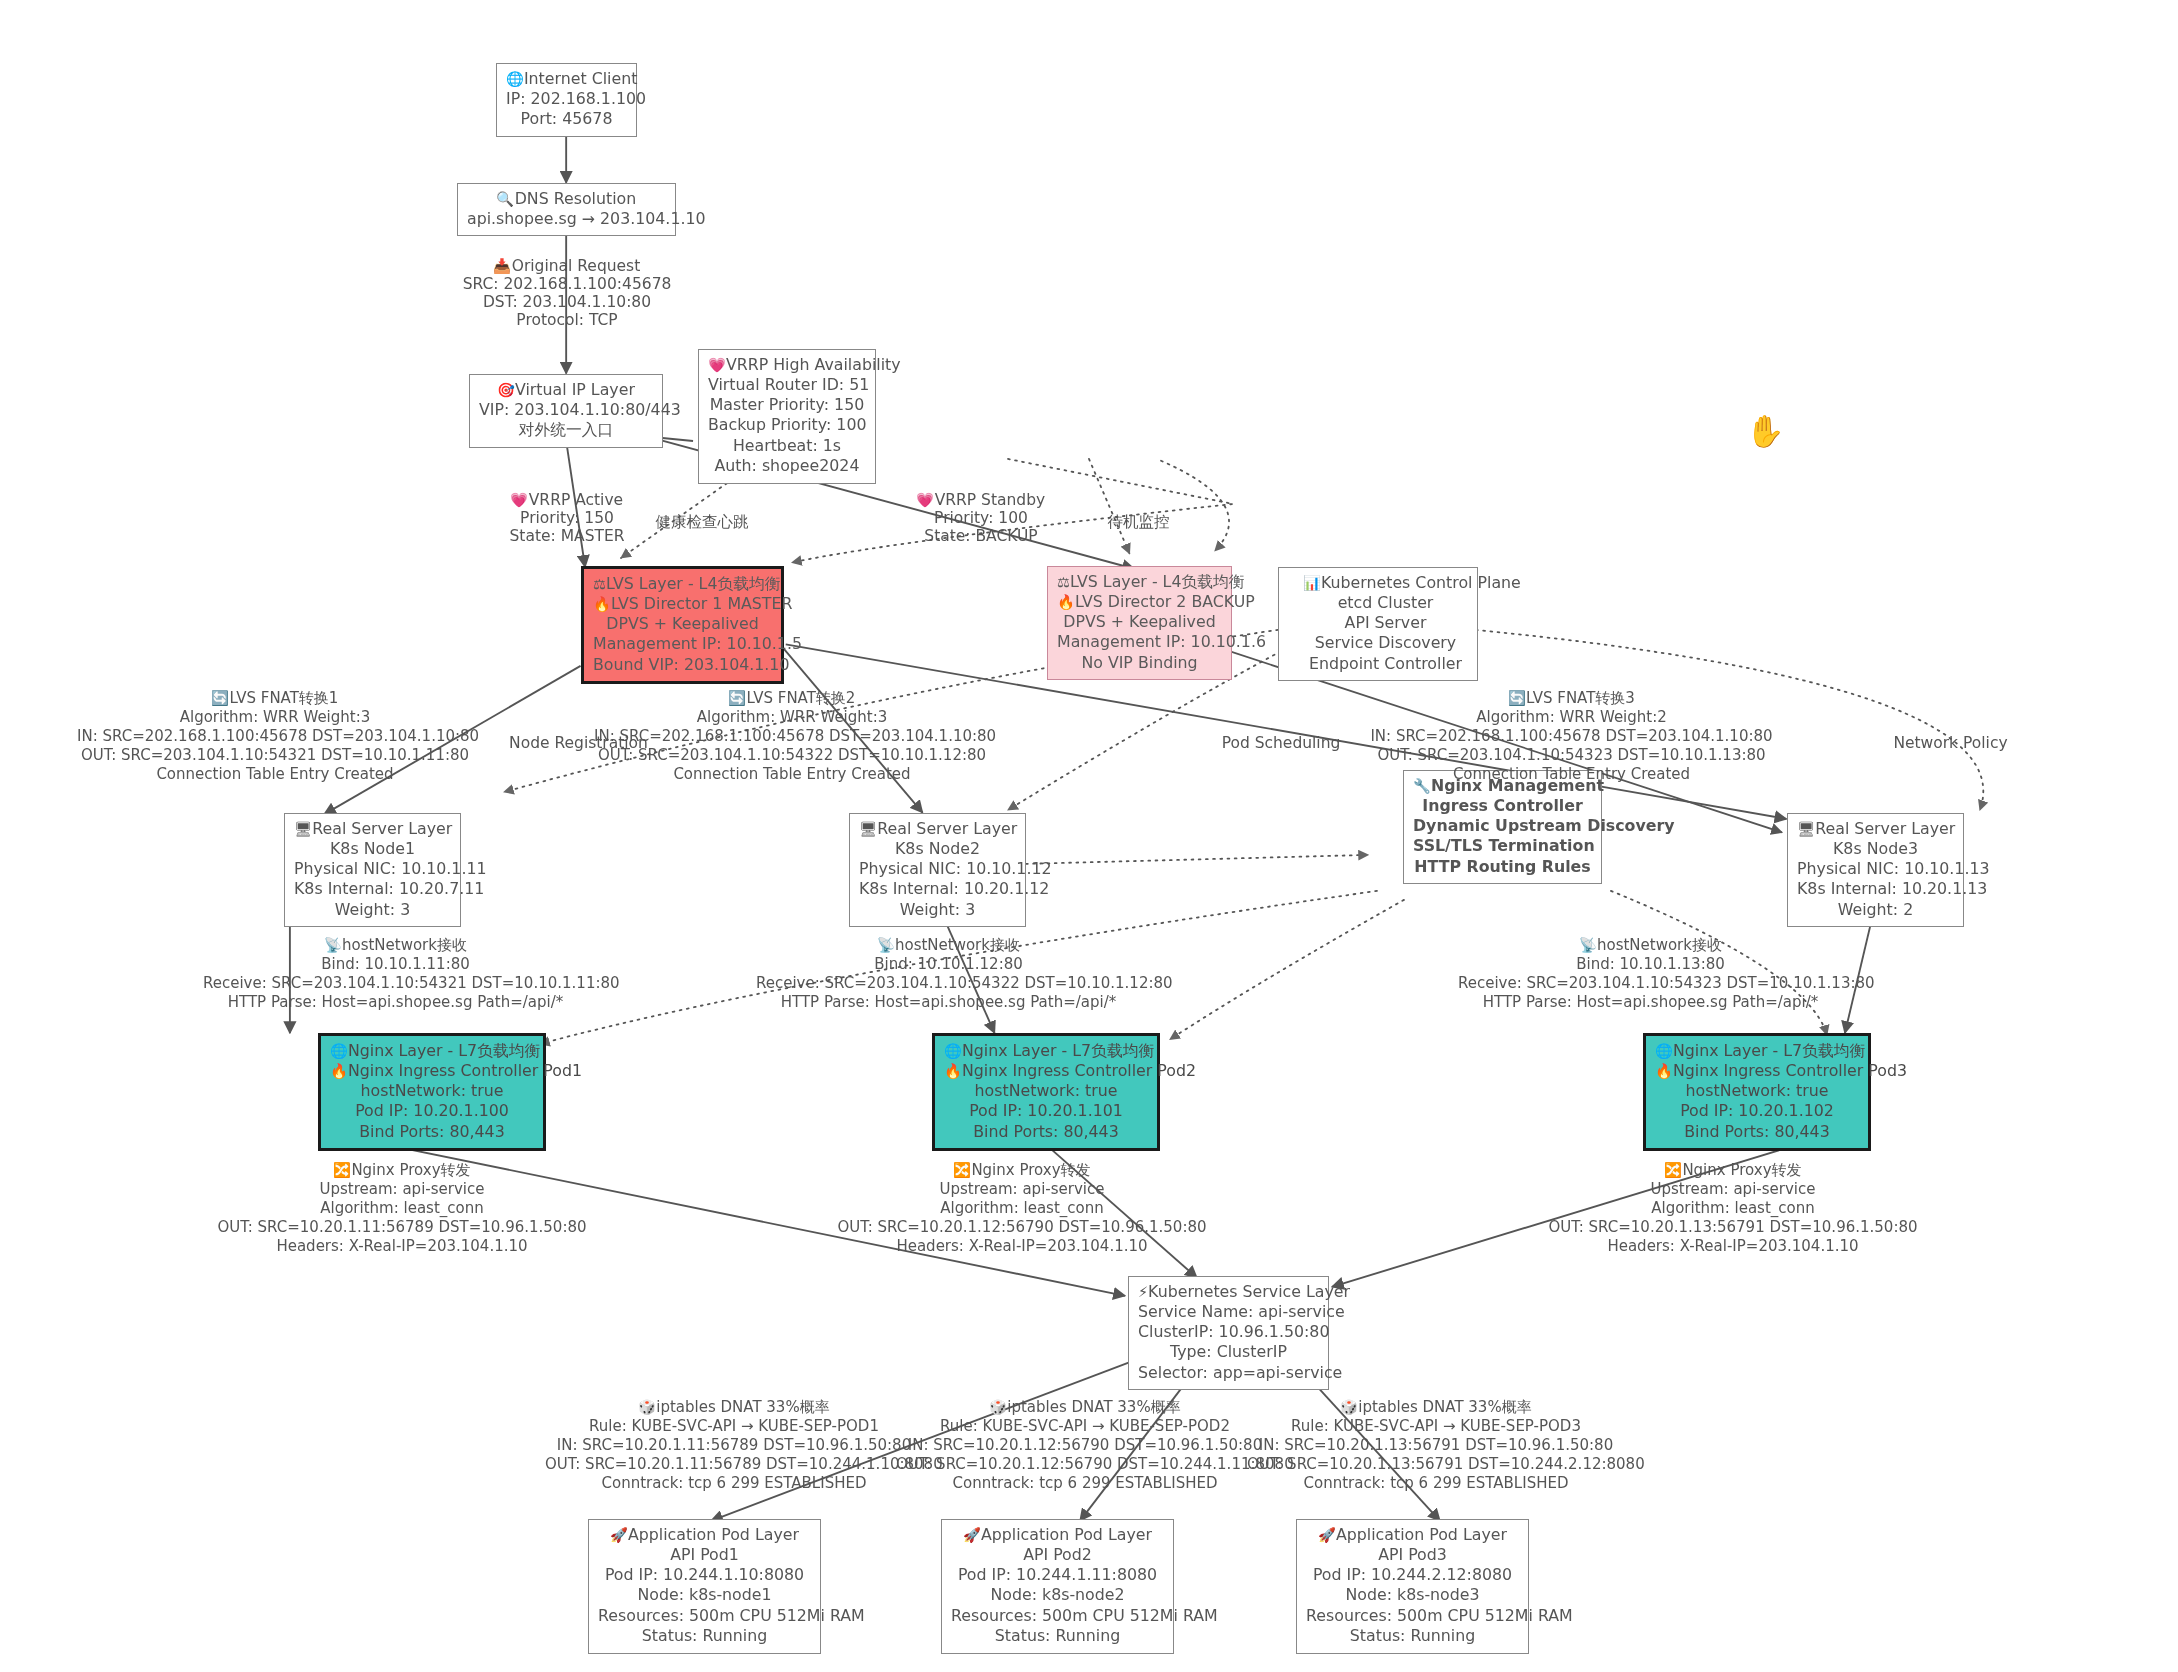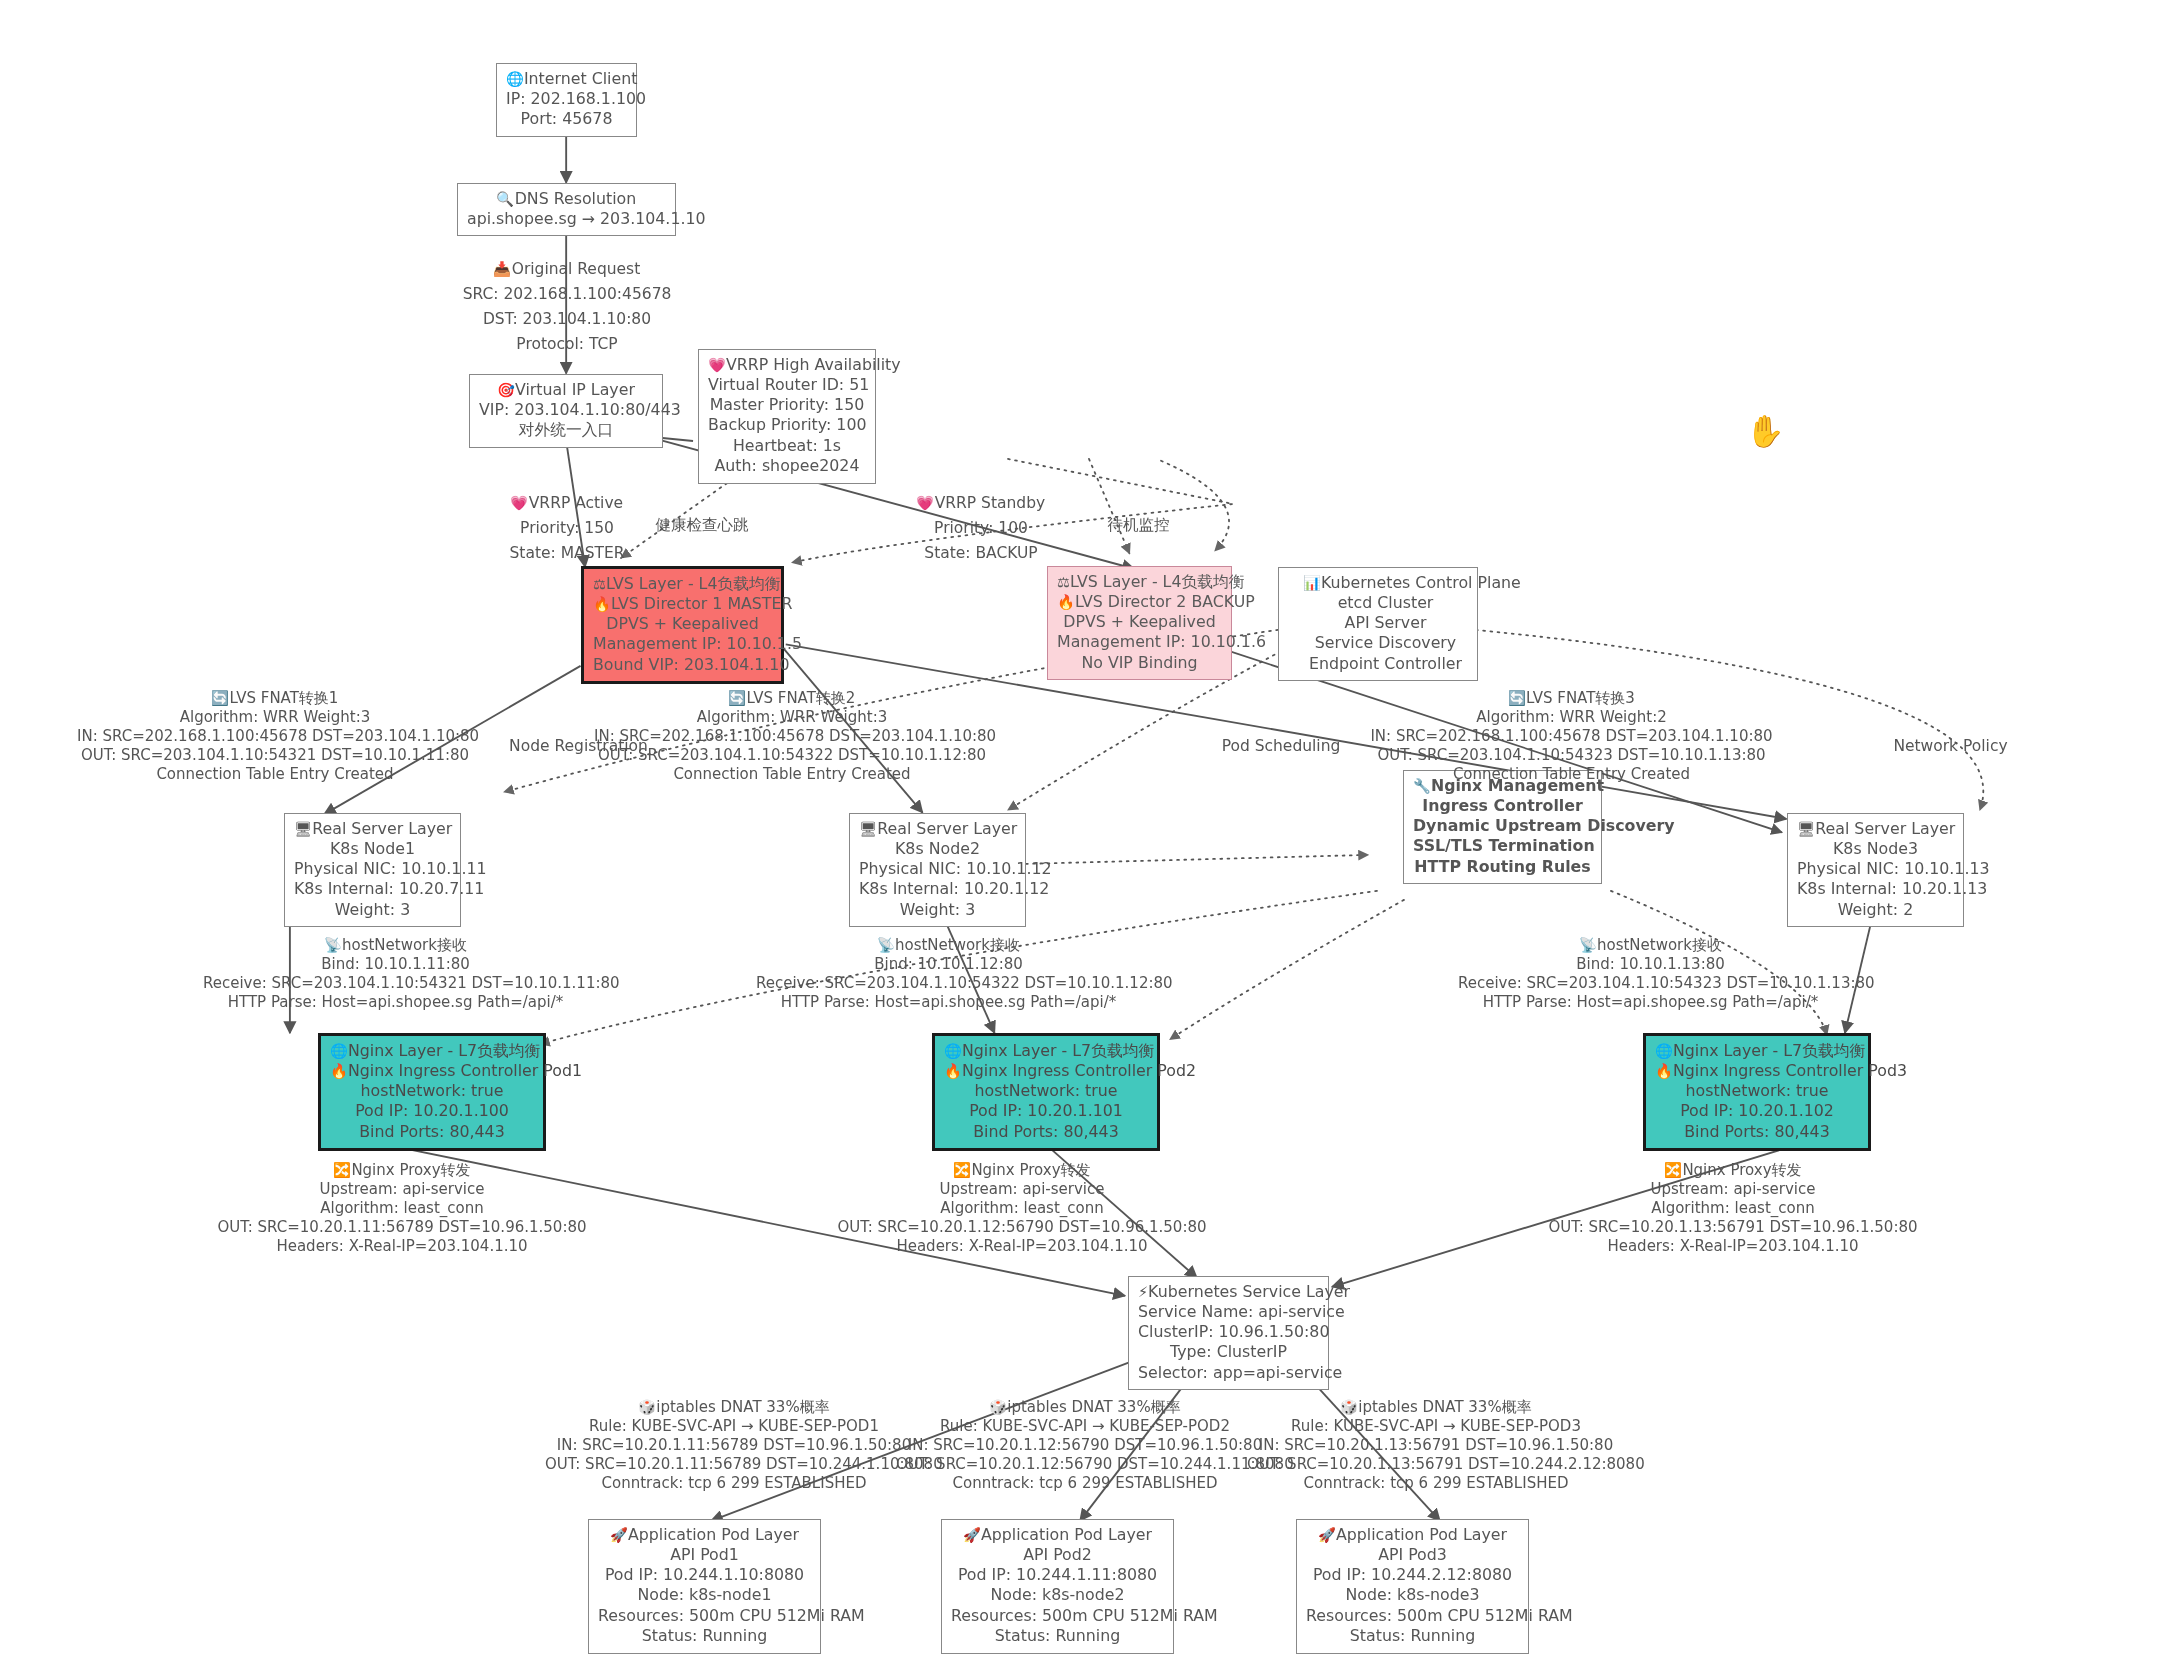--- a/index.html
+++ b/index.html
@@ -52,21 +52,21 @@
     background: #42c8bd;
     border: 3.1px solid #1a1a1a;
     color: #4a4a4a;
   }
 
   
   .elabel {
     position: absolute;
     color: #555555;
     font-size: 15.5px;
-    line-height: 25px;
+    line-height: 18px;
     text-align: center;
     white-space: nowrap;
   }
   .elabel.small {
     font-size: 15px;
     line-height: 19px;
   }
   .elabel .ln { display: block; }
 
   

